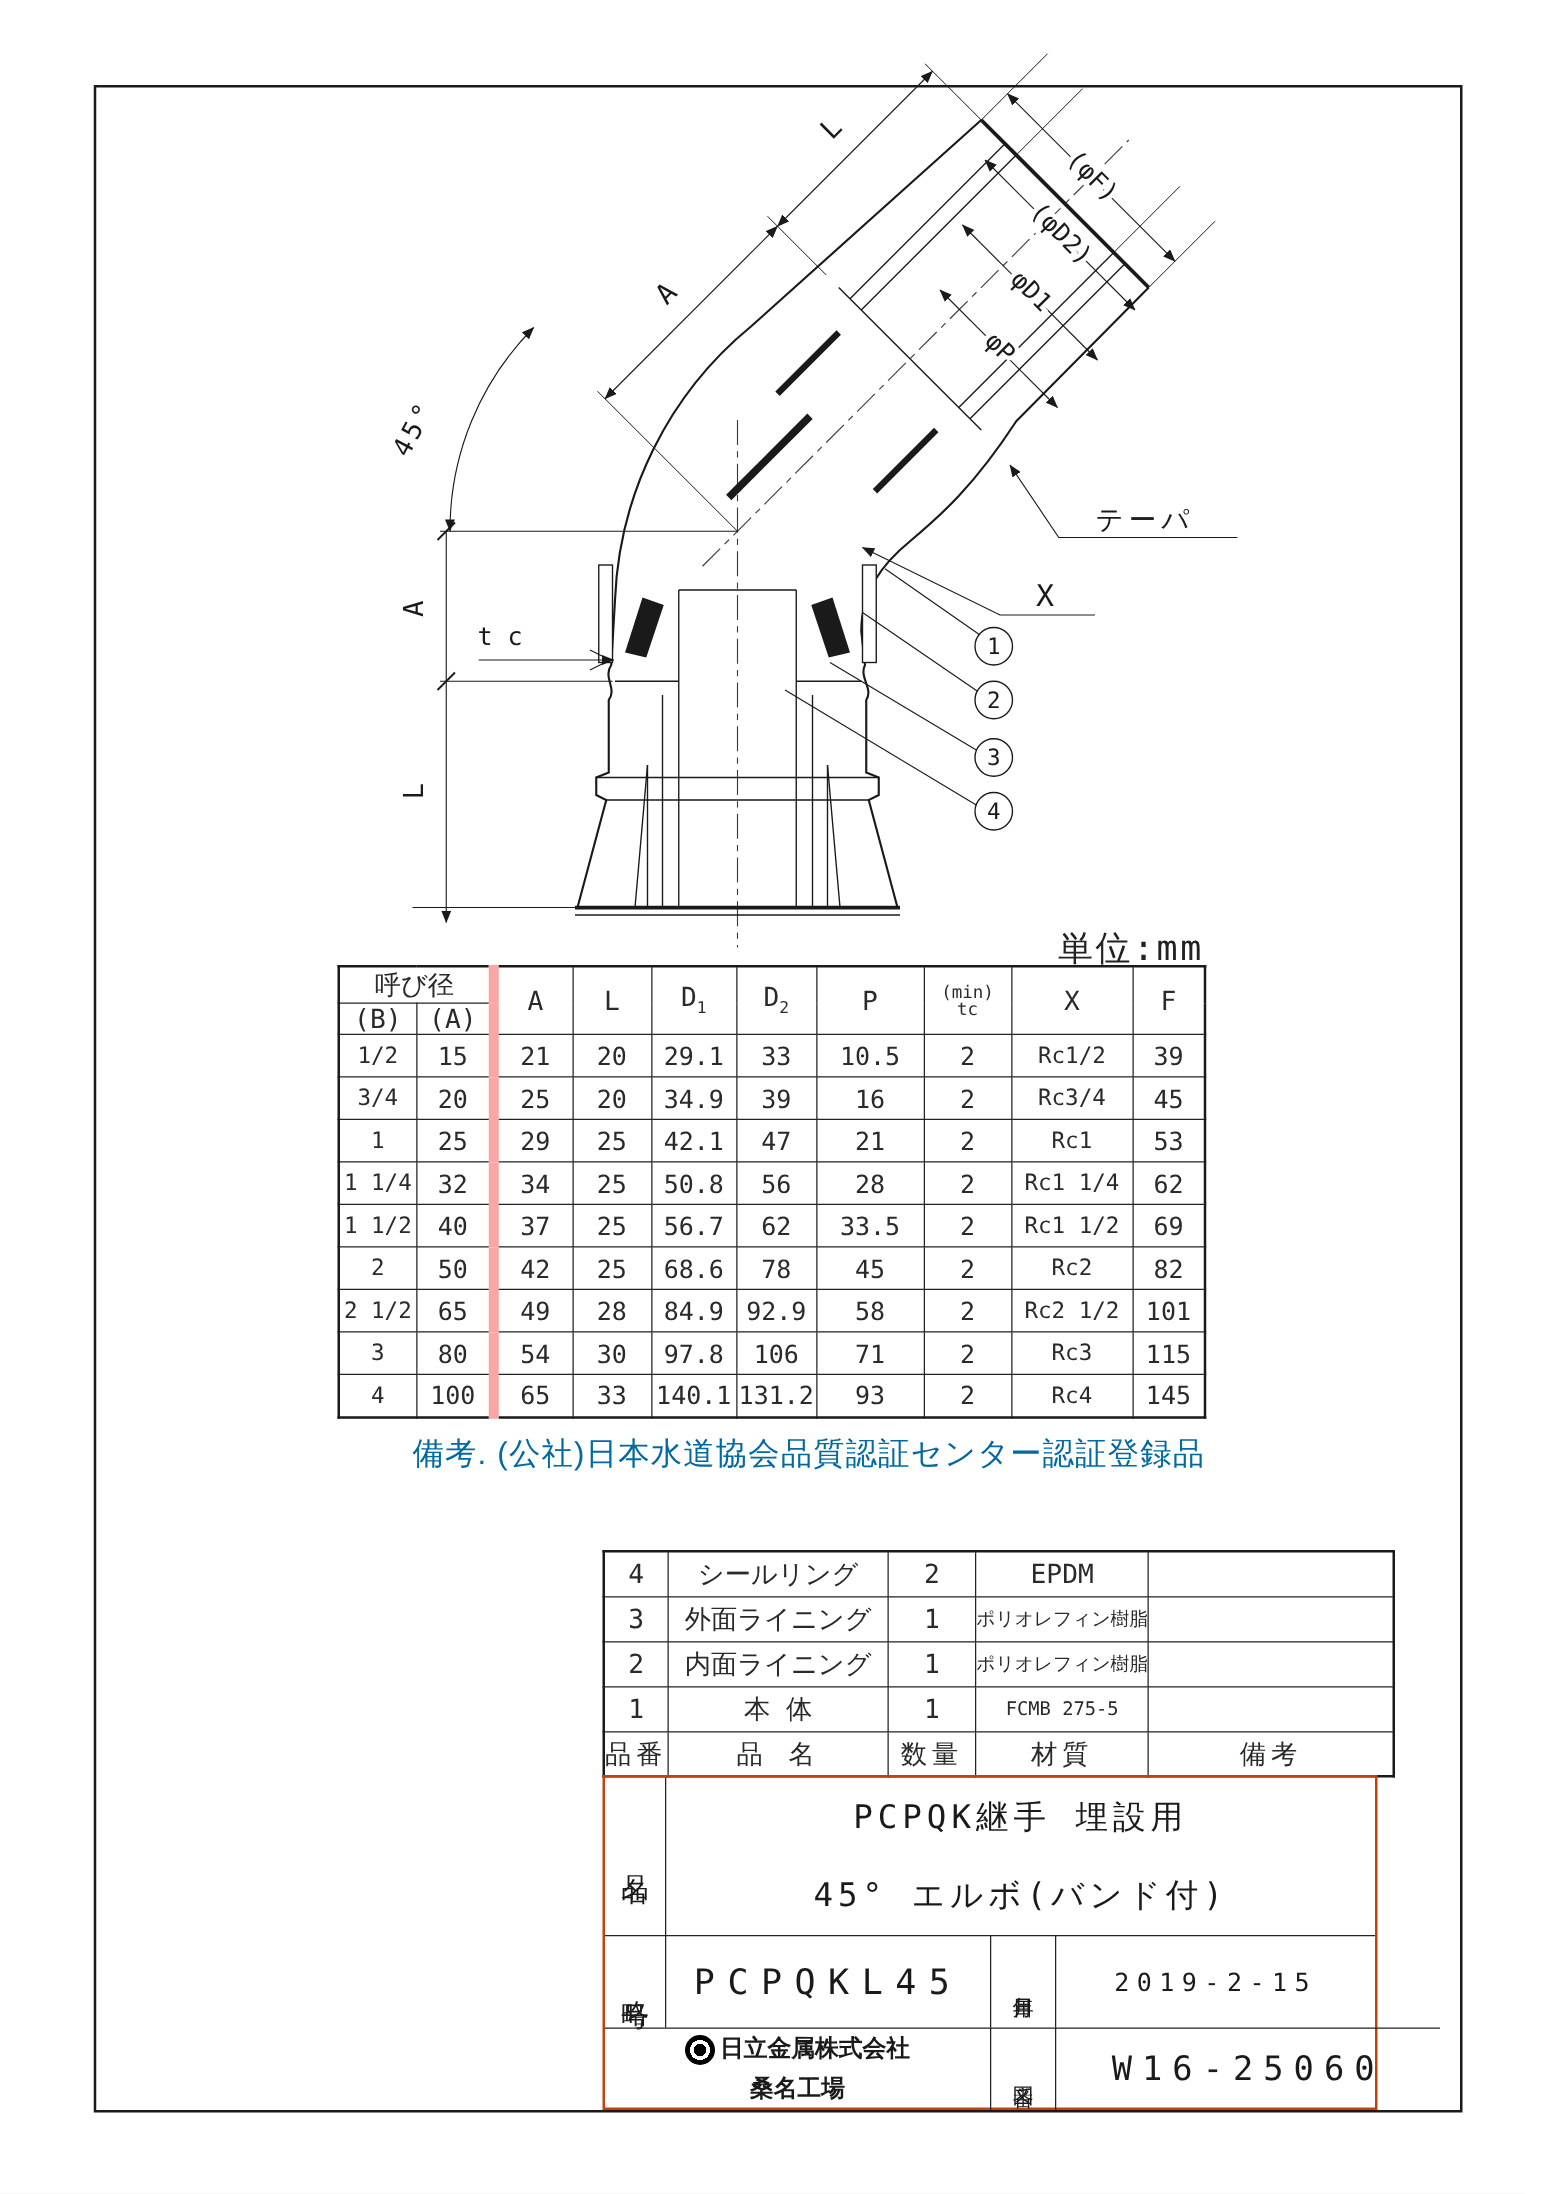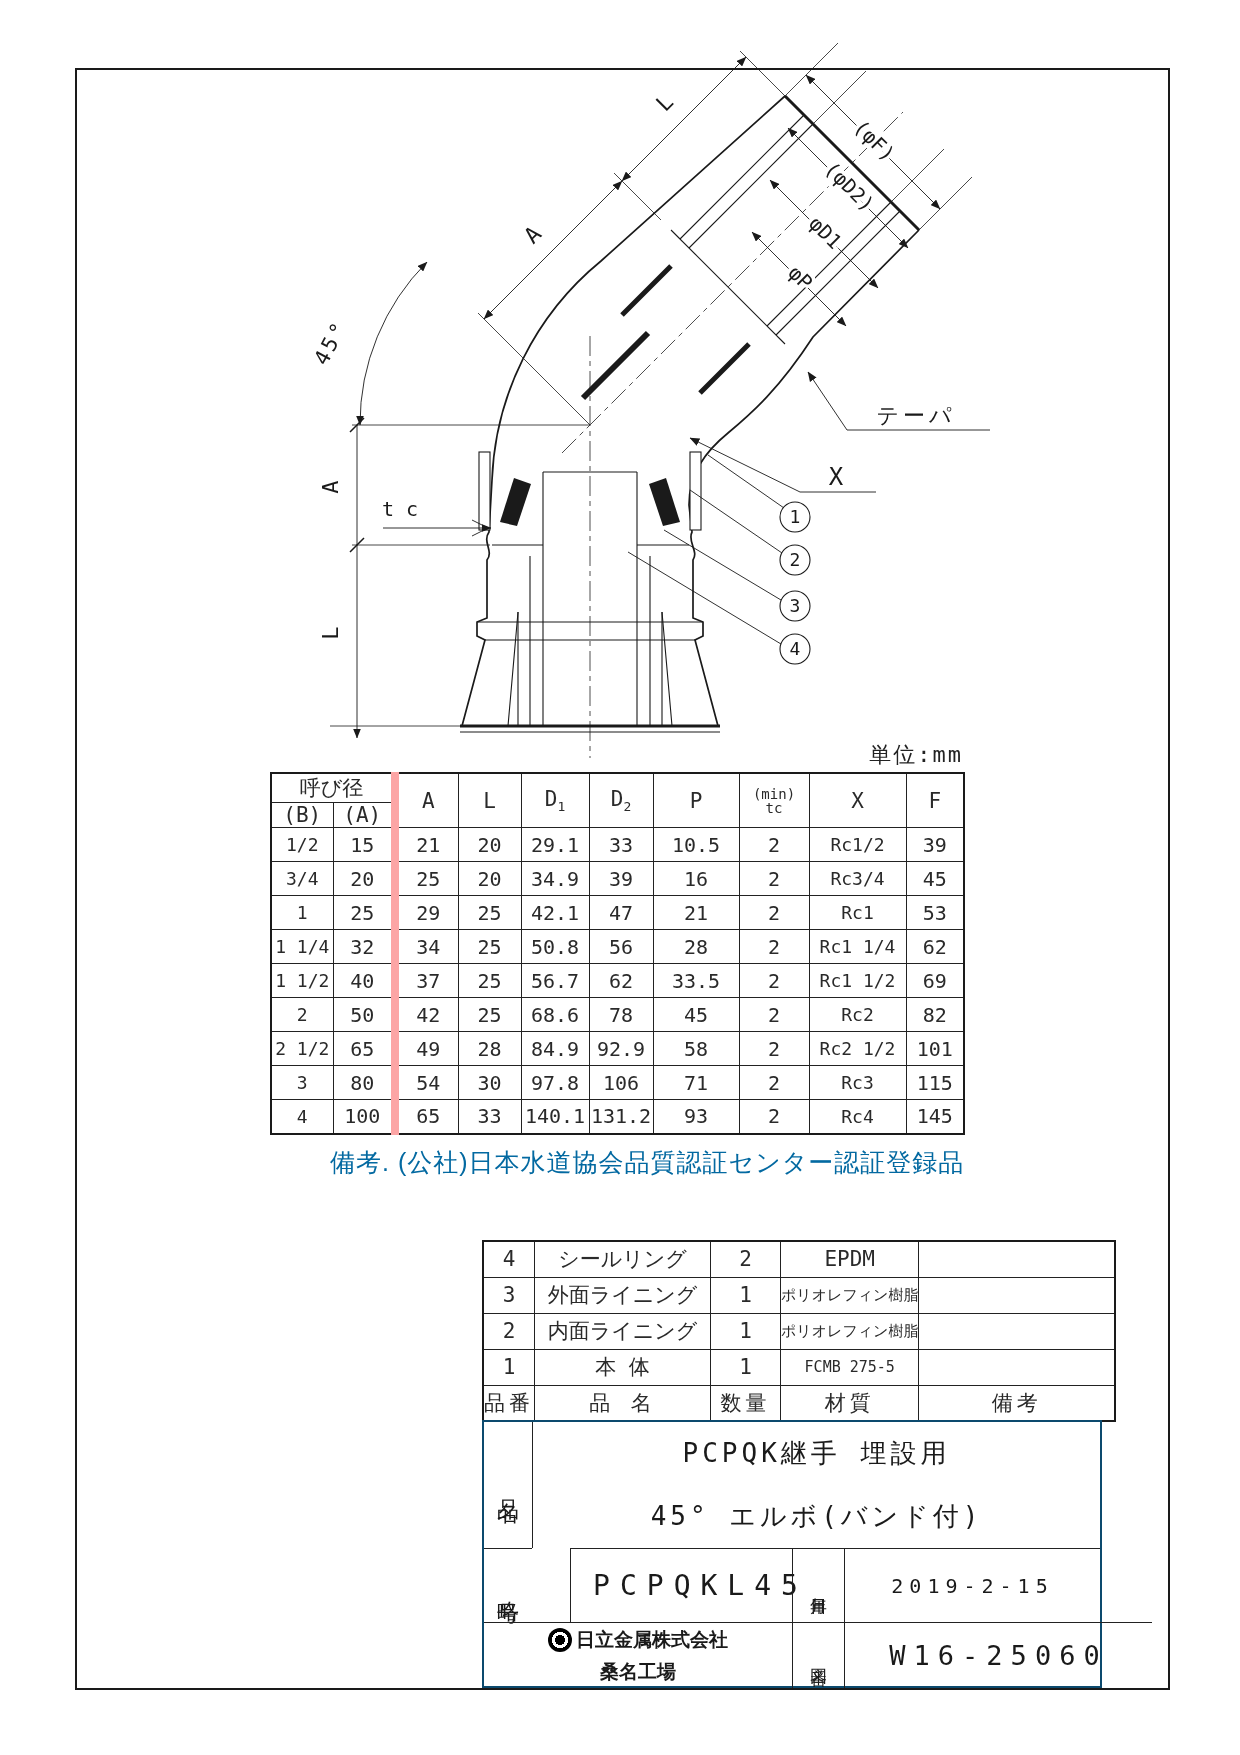--- a/index.html
+++ b/index.html
@@ -4,21 +4,21 @@
 <style>
   html,body{margin:0;padding:0;background:#e8e8e8;}
   .page{position:relative;width:1240px;height:1755px;background:#ffffff;overflow:hidden;
         font-family:"Liberation Sans",sans-serif;color:#1a1a1a;}
   .sheet-border{position:absolute;left:75px;top:68px;width:1091px;height:1618px;
         border:2px solid #1a1a1a;}
   svg text{font-family:"DejaVu Sans Mono",monospace;fill:#1a1a1a;}
 
   
   .unit{position:absolute;left:700px;top:740px;width:263px;text-align:right;
-        font-size:22px;letter-spacing:2px;font-family:"DejaVu Sans Mono",monospace;color:#222;}
+        font-size:28px;letter-spacing:2px;font-family:"DejaVu Sans Mono",monospace;color:#222;}
 
   
   table.dim{position:absolute;left:270px;top:772px;border-collapse:collapse;table-layout:fixed;
         font-family:"DejaVu Sans Mono",monospace;color:#2a2a2a;}
   table.dim th,table.dim td{border:1px solid #222;padding:0;text-align:center;font-weight:normal;
         font-size:20px;white-space:nowrap;overflow:hidden;}
   table.dim{border:2px solid #1a1a1a;}
   table.dim .bdiv{border-right:8px solid #fca5a5;}
   table.dim thead tr{height:23px;}
   table.dim tbody tr{height:34px;}
@@ -33,21 +33,21 @@
   table.parts{position:absolute;left:482px;top:1240px;border-collapse:collapse;table-layout:fixed;
         border:2px solid #1a1a1a;color:#2a2a2a;}
   table.parts td{border:1px solid #222;text-align:center;font-size:21px;padding:0;
         font-family:"DejaVu Sans Mono",monospace;white-space:nowrap;overflow:hidden;}
   table.parts tr{height:36px;}
   table.parts td.mat-sm{font-size:15px;}
   table.parts td.hd{font-size:21px;letter-spacing:4px;}
 
   
   .tblock{position:absolute;left:482px;top:1420px;width:620px;height:268px;
-        border:2px solid #0c4a6e;box-sizing:border-box;color:#1a1a1a;}
+        border:2px solid #c2410c;box-sizing:border-box;color:#1a1a1a;}
   .cell{position:absolute;box-sizing:border-box;border-left:1px solid #222;border-top:1px solid #222;
         display:flex;align-items:center;justify-content:center;}
   .cell.first{border-left:none;}
   .cell.toprow{border-top:none;}
   .vtext{writing-mode:vertical-rl;text-orientation:upright;letter-spacing:3px;font-size:22px;}
   .vtext.sm{font-size:17px;letter-spacing:1px;}
   .pname{flex-direction:column;justify-content:space-around;font-size:26px;letter-spacing:4px;
         font-family:"DejaVu Sans Mono",monospace;}
   .codeval{font-size:28px;letter-spacing:10px;font-family:"DejaVu Sans Mono",monospace;}
   .dateval{font-size:20px;letter-spacing:6px;font-family:"DejaVu Sans Mono",monospace;}
@@ -359,21 +359,21 @@
 
   <div class="tblock">
 
     <div class="cell first toprow vtext" style="left:0;top:0;width:48px;height:126px;">品名</div>
     <div class="cell toprow pname" style="left:48px;top:0;width:568px;height:126px;">
       <span>PCPQK継手 埋設用</span>
       <span>45° エルボ(バンド付)</span>
     </div>
 
     <div class="cell first vtext" style="left:0;top:126px;width:48px;height:74px;">略号</div>
-    <div class="cell codeval" style="left:48px;top:126px;width:260px;height:74px;margin-left:38px;">PCPQKL45</div>
+    <div class="cell codeval" style="left:48px;top:126px;width:260px;height:74px;">PCPQKL45</div>
     <div class="cell vtext sm" style="left:308px;top:126px;width:52px;height:74px;">年月日</div>
     <div class="cell dateval" style="left:360px;top:126px;width:256px;height:74px;">2019-2-15</div>
 
     <div class="cell first company" style="left:0;top:200px;width:308px;height:66px;">
       <span class="co-line">
         <span class="logo"></span>
         <span>日立金属株式会社</span>
       </span>
       <span>桑名工場</span>
     </div>

